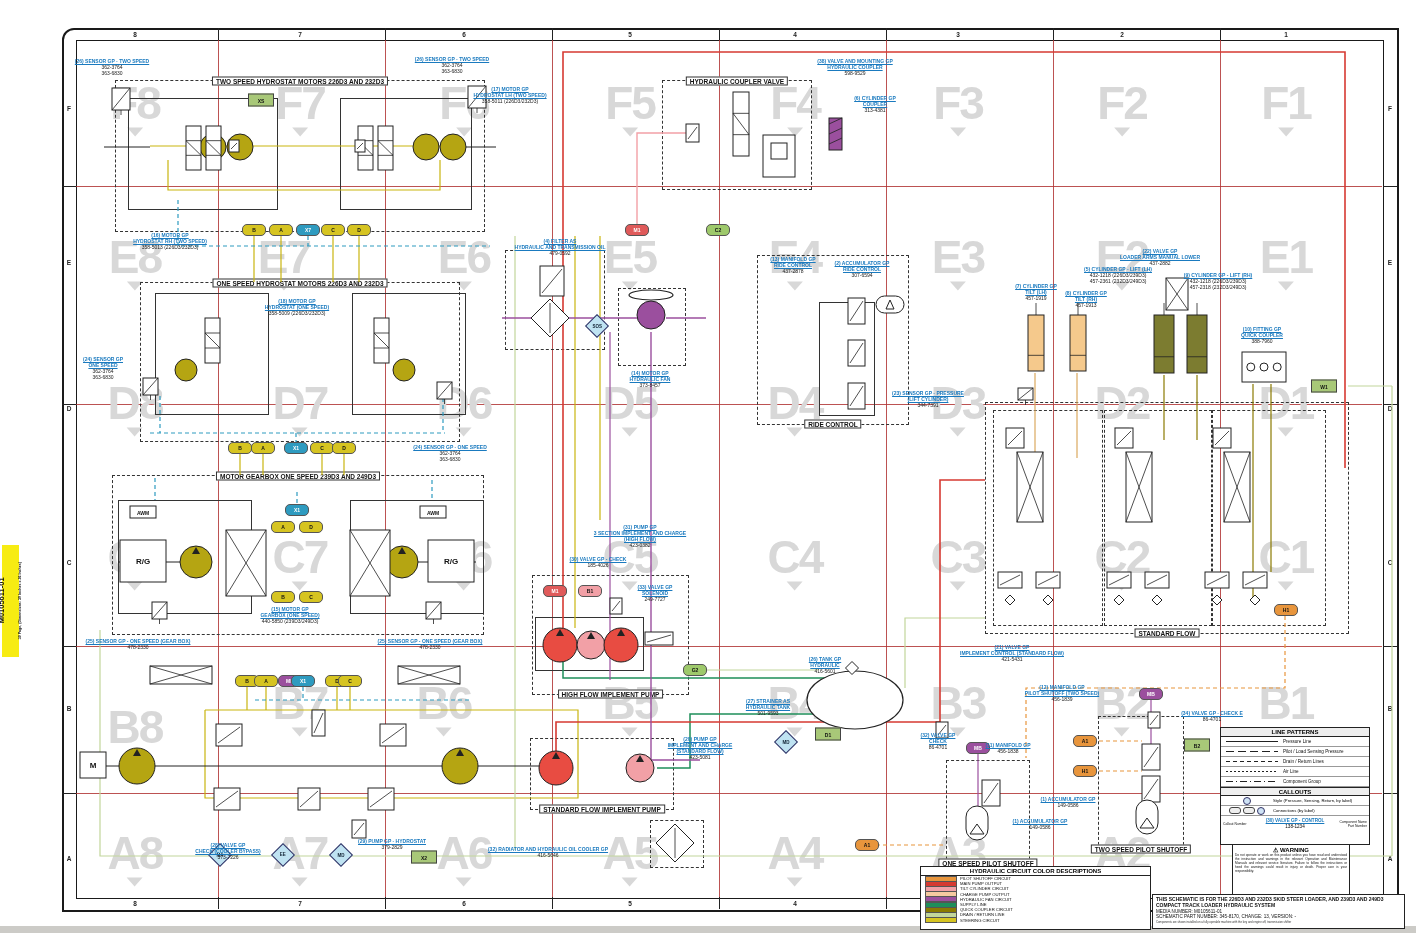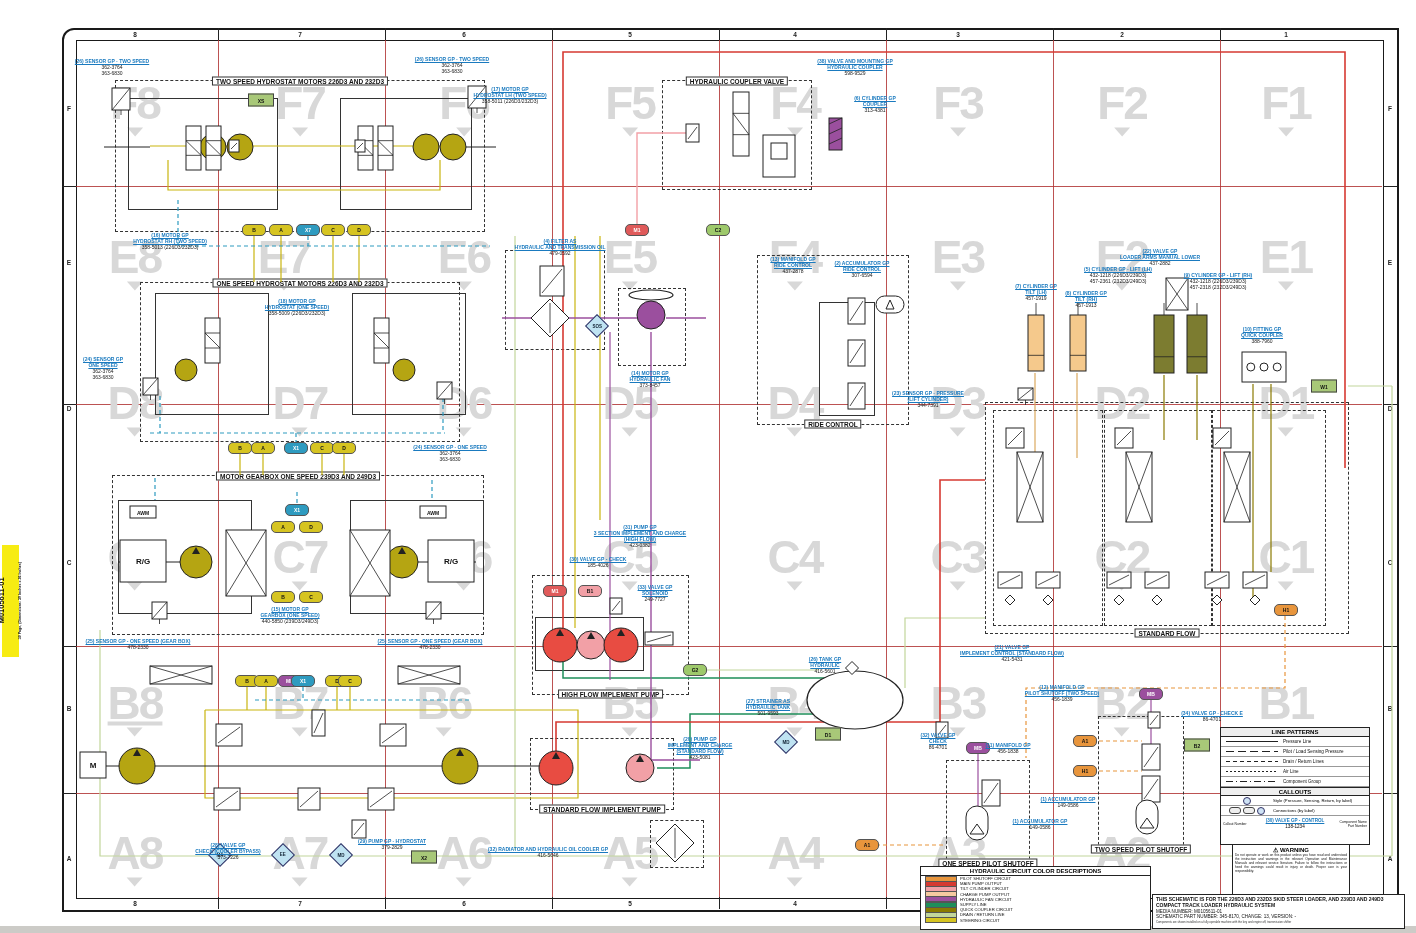--- a/index.html
+++ b/index.html
@@ -276,21 +276,21 @@
         <div class="tri"></div>
       </div>
       <div class="zone" style="left: 1122px; top: 562px;">
         <div class="zl">C2</div>
         <div class="tri"></div>
       </div>
       <div class="zone" style="left: 1286px; top: 562px;">
         <div class="zl">C1</div>
         <div class="tri"></div>
       </div>
-      <div class="zone" style="left: 135px; top: 708px; text-decoration: underline;">
+      <div class="zone" style="left: 135px; top: 732px;">
         <div class="zl">B8</div>
         <div class="tri"></div>
       </div>
       <div class="zone" style="left: 300px; top: 708px;">
         <div class="zl">B7</div>
         <div class="tri"></div>
       </div>
       <div class="zone" style="left: 444px; top: 708px;">
         <div class="zl">B6</div>
         <div class="tri"></div>

